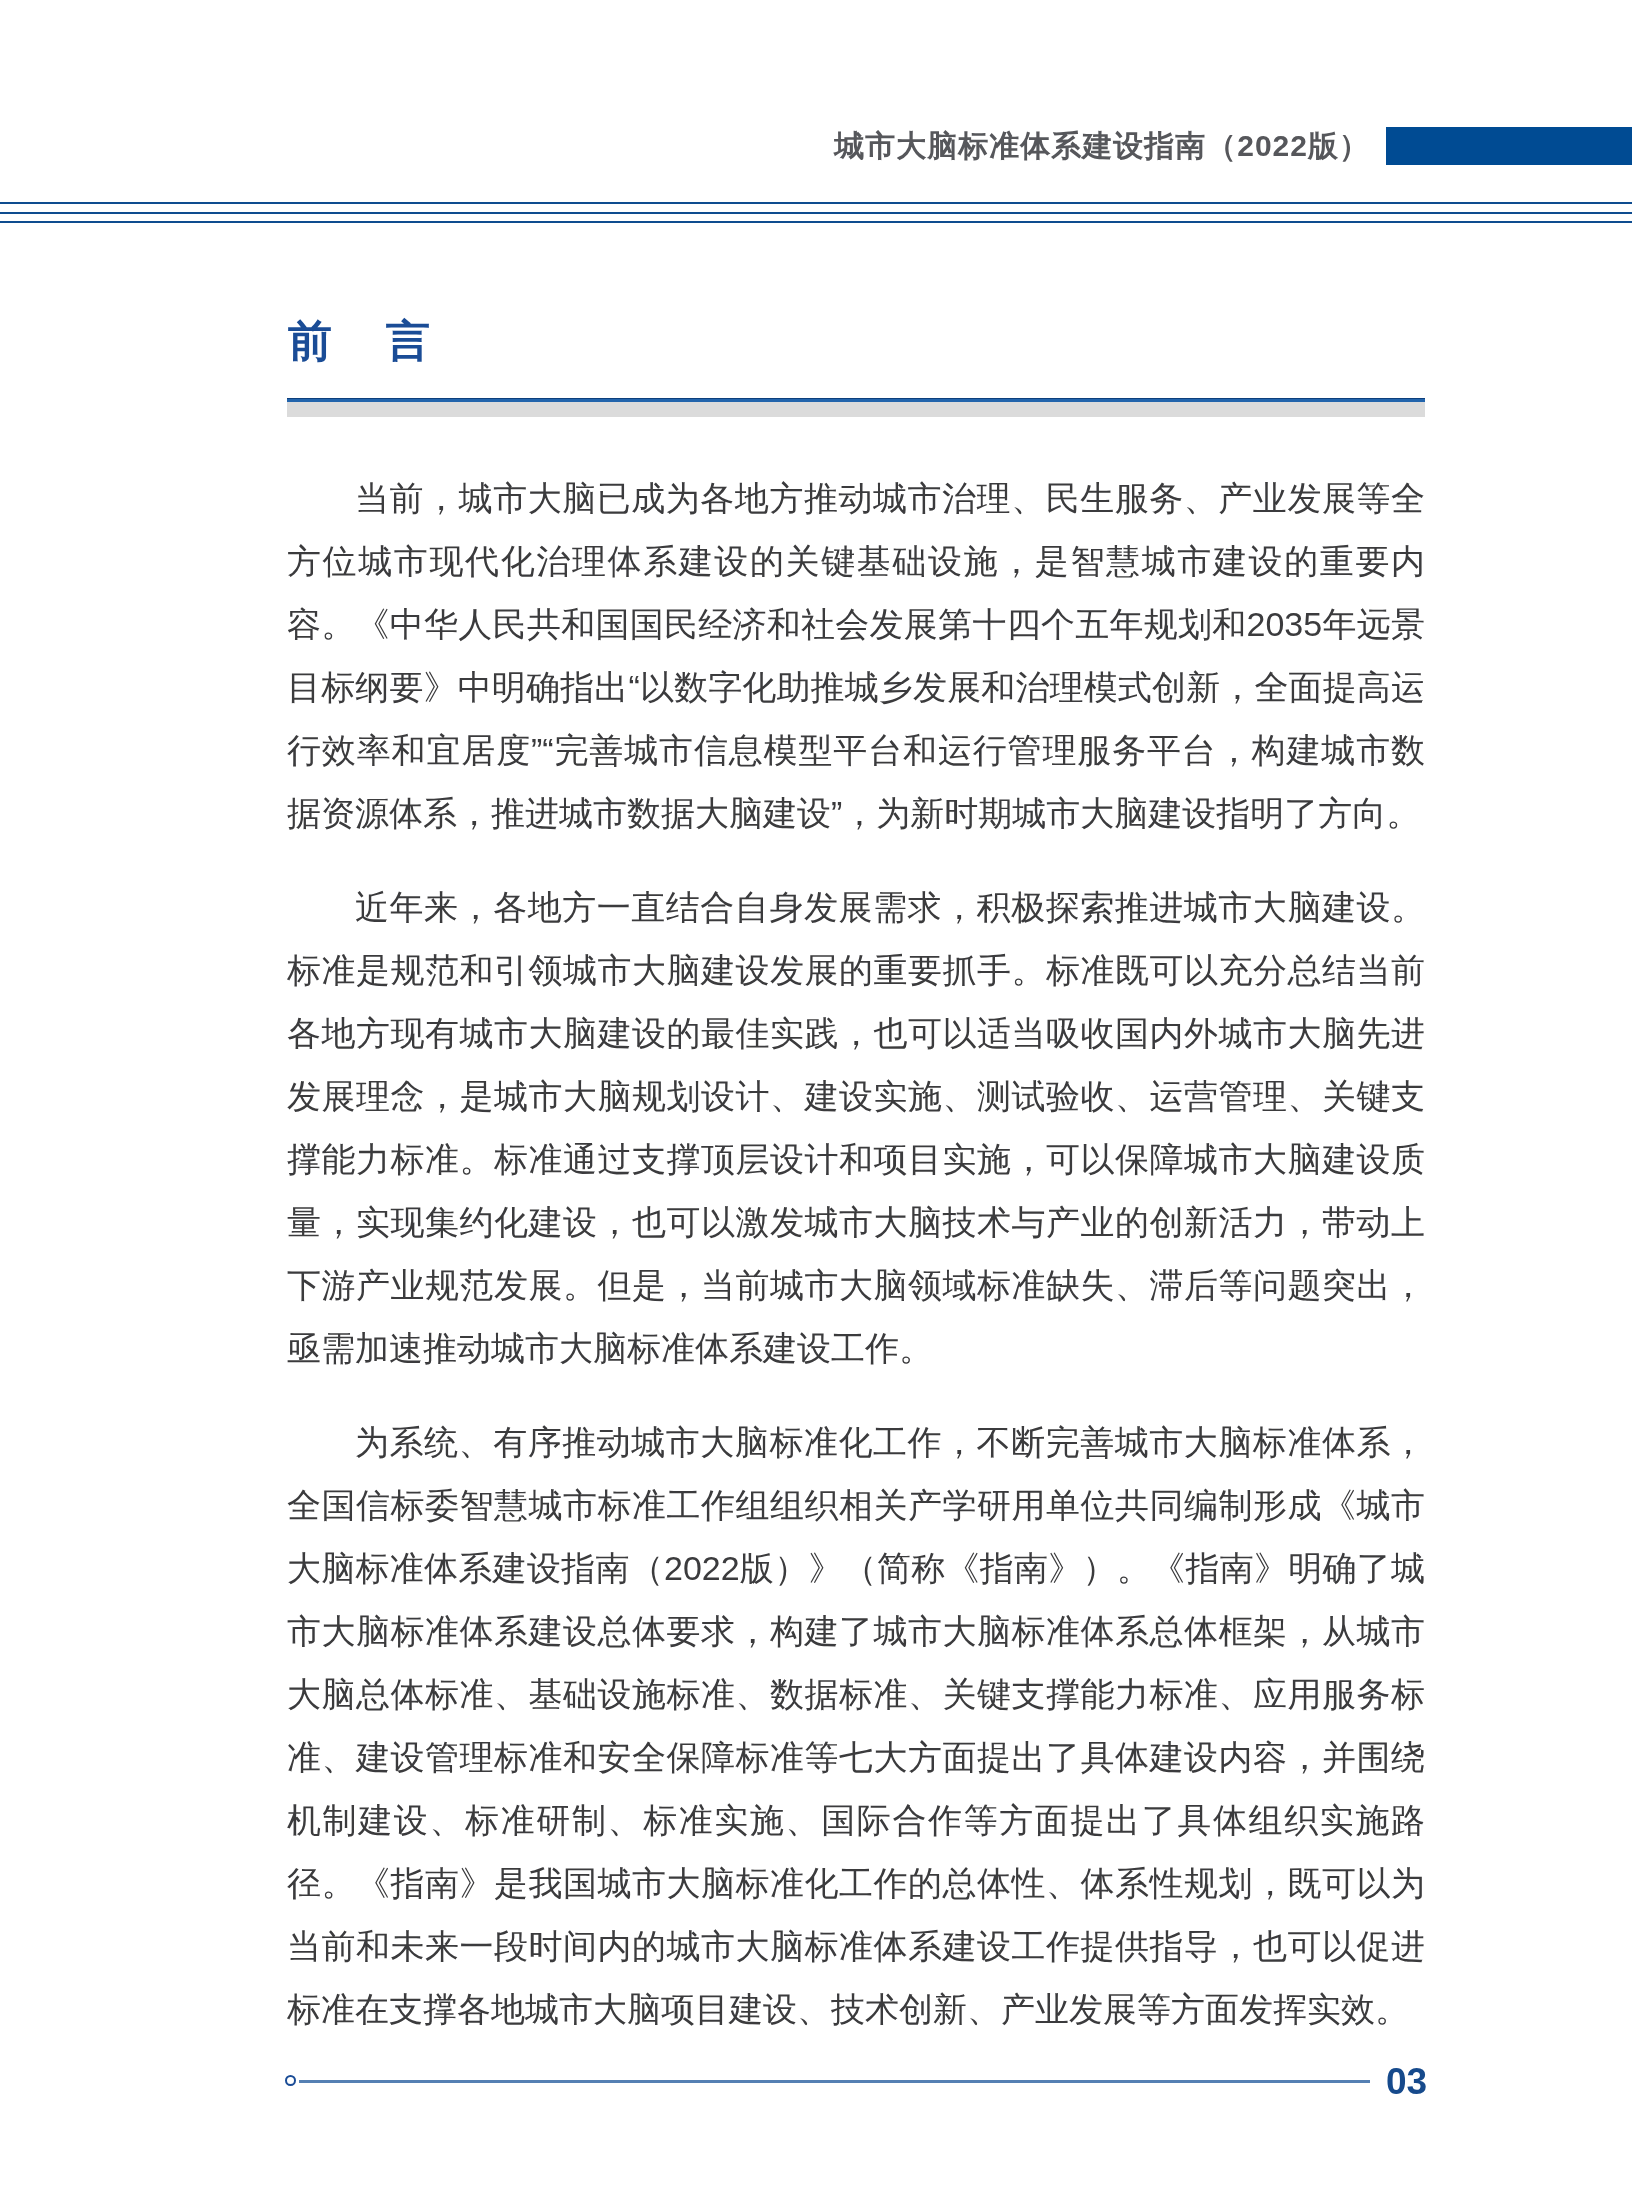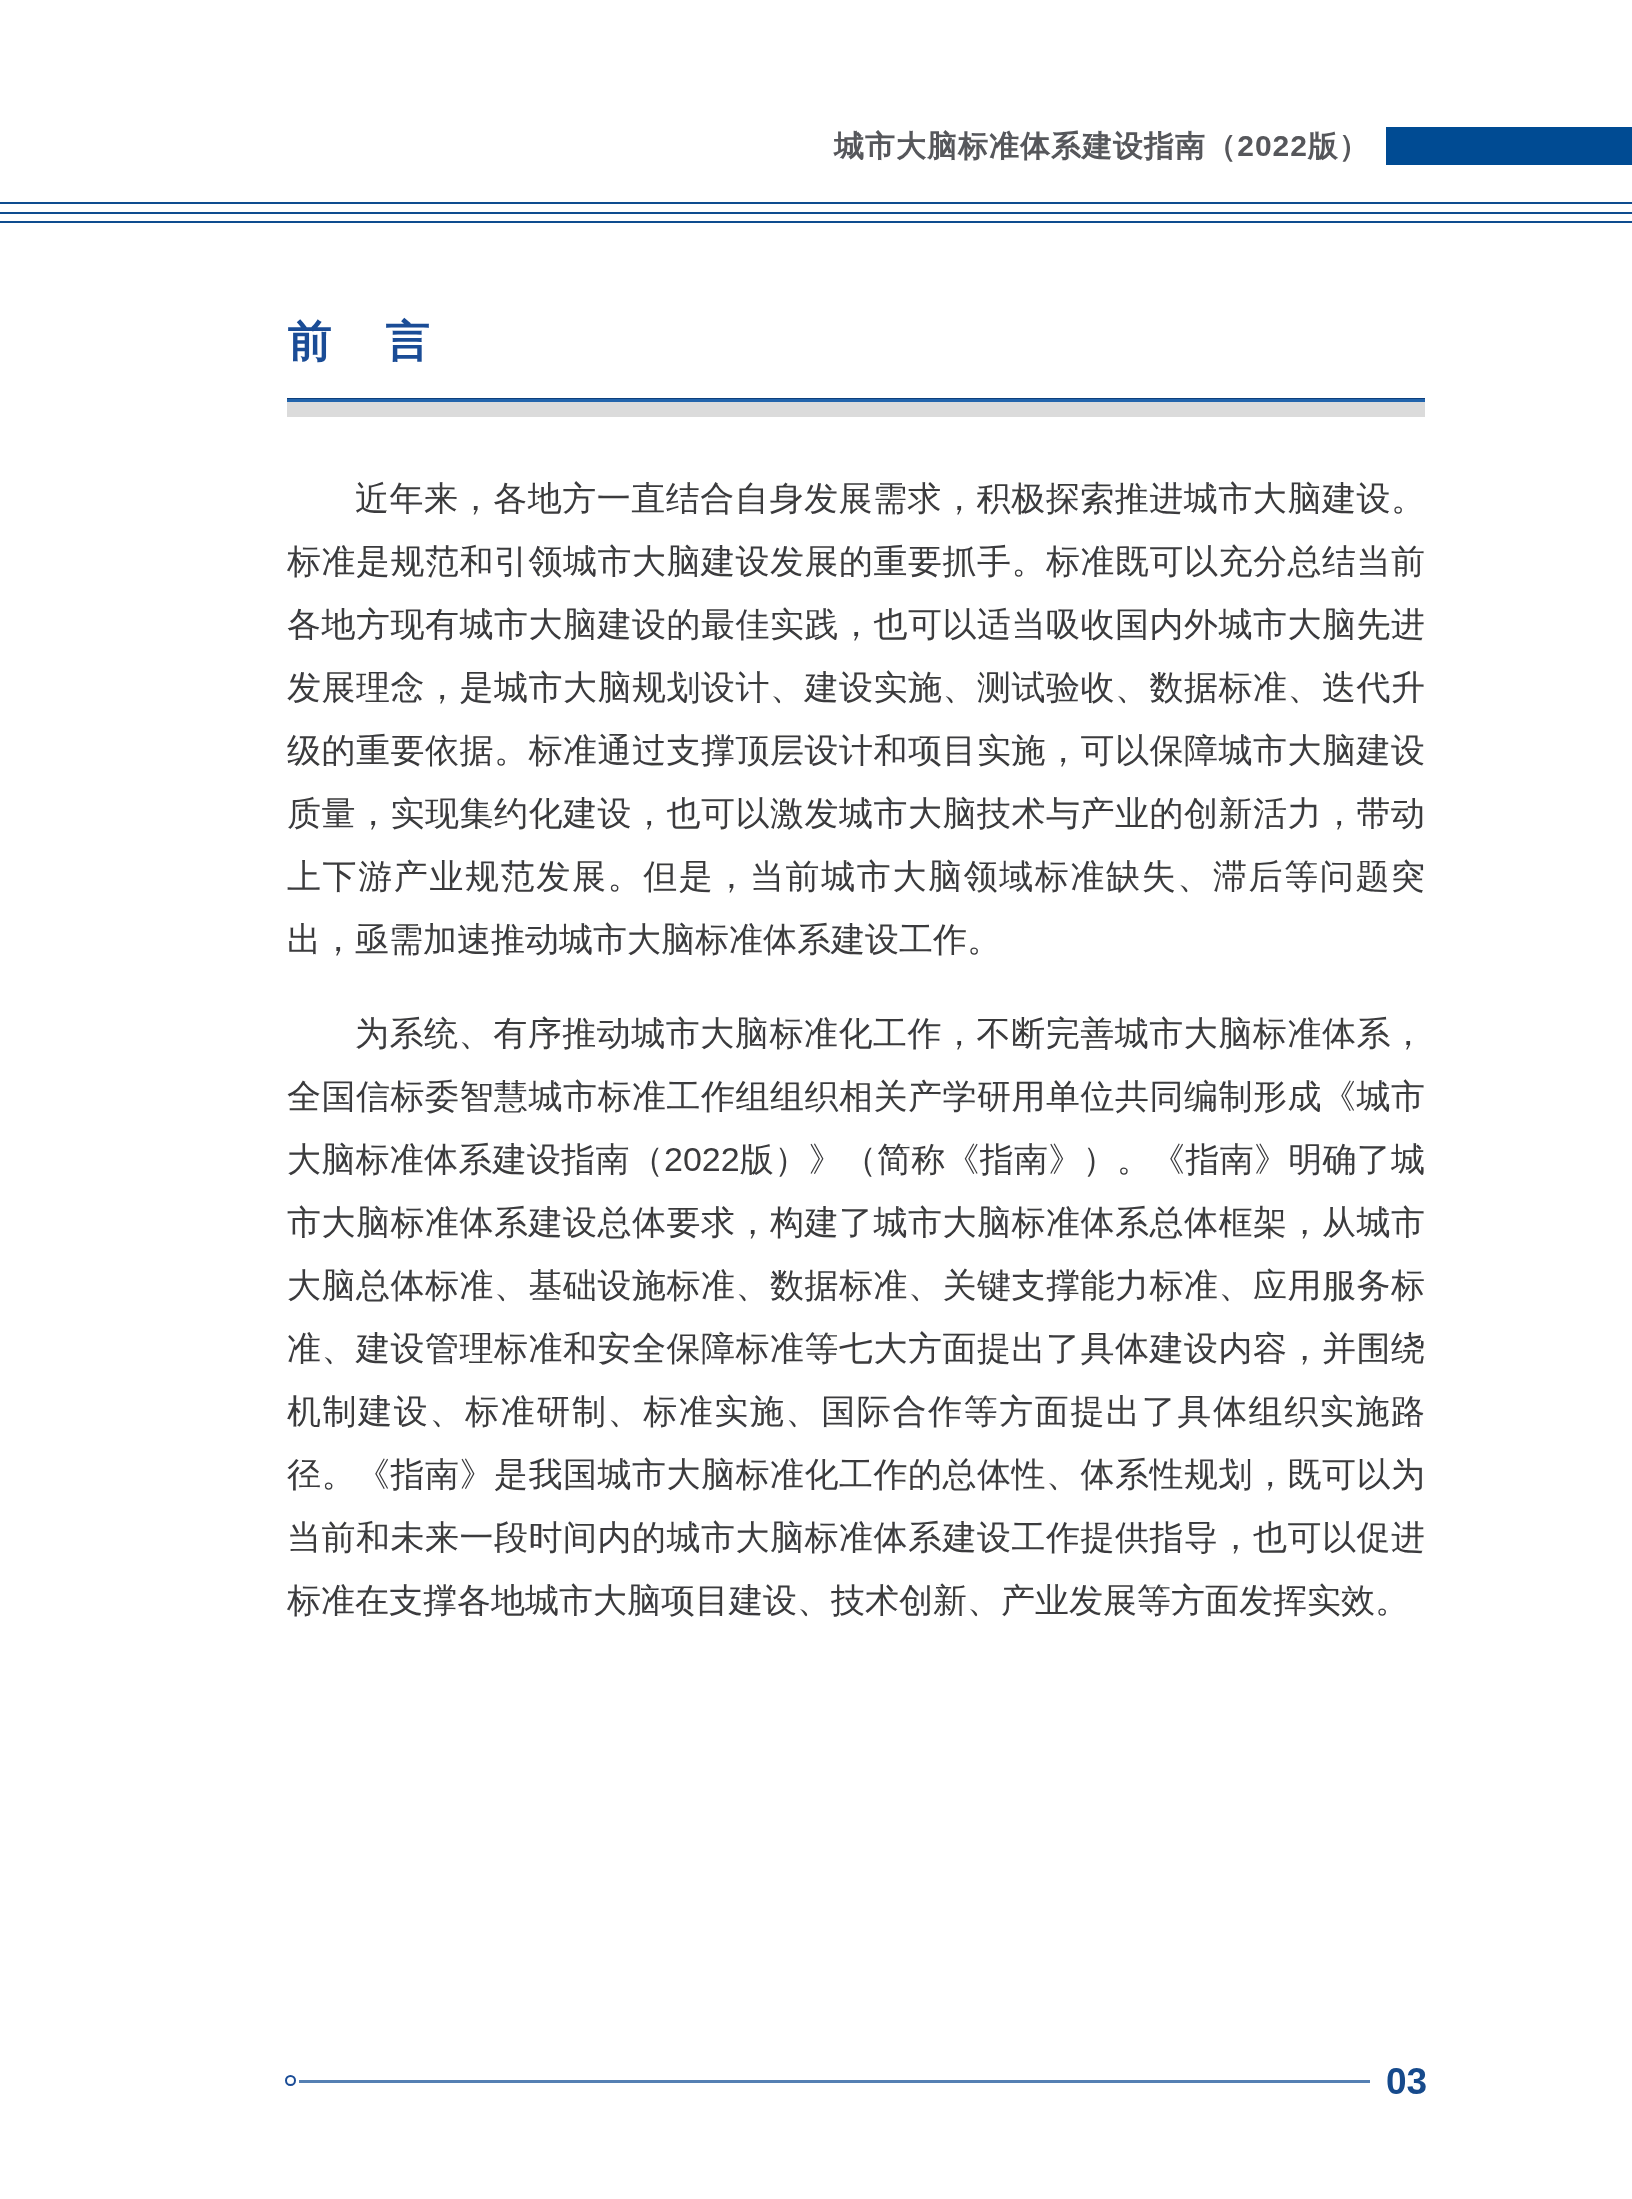--- a/index.html
+++ b/index.html
@@ -77,21 +77,22 @@
   <div class="rule rule-2"></div>
   <div class="rule rule-3"></div>
 
   <div class="section-title">
     <span class="t1">前</span><span class="t2">言</span>
   </div>
   <div class="title-underline"></div>
   <div class="title-shade"></div>
 
   <div class="body-text">
-    <p>近年来，各地方一直结合自身发展需求，积极探索推进城市大脑建设。标准是规范和引领城市大脑建设发展的重要抓手。标准既可以充分总结当前各地方现有城市大脑建设的最佳实践，也可以适当吸收国内外城市大脑先进发展理念，是城市大脑规划设计、建设实施、测试验收、数据标准、迭代升级的重要依据。标准通过支撑顶层设计和项目实施，可以保障城市大脑建设质量，实现集约化建设，也可以激发城市大脑技术与产业的创新活力，带动上下游产业规范发展。但是，当前城市大脑领域标准缺失、滞后等问题突出，亟需加速推动城市大脑标准体系建设工作。</p>
+    <p>当前，城市大脑已成为各地方推动城市治理、民生服务、产业发展等全方位城市现代化治理体系建设的关键基础设施，是智慧城市建设的重要内容。《中华人民共和国国民经济和社会发展第十四个五年规划和2035年远景目标纲要》中明确指出“以数字化助推城乡发展和治理模式创新，全面提高运行效率和宜居度”“完善城市信息模型平台和运行管理服务平台，构建城市数据资源体系，推进城市数据大脑建设”，为新时期城市大脑建设指明了方向。</p>
+    <p>近年来，各地方一直结合自身发展需求，积极探索推进城市大脑建设。标准是规范和引领城市大脑建设发展的重要抓手。标准既可以充分总结当前各地方现有城市大脑建设的最佳实践，也可以适当吸收国内外城市大脑先进发展理念，是城市大脑规划设计、建设实施、测试验收、运营管理、关键支撑能力标准。标准通过支撑顶层设计和项目实施，可以保障城市大脑建设质量，实现集约化建设，也可以激发城市大脑技术与产业的创新活力，带动上下游产业规范发展。但是，当前城市大脑领域标准缺失、滞后等问题突出，亟需加速推动城市大脑标准体系建设工作。</p>
     <p>为系统、有序推动城市大脑标准化工作，不断完善城市大脑标准体系，全国信标委智慧城市标准工作组组织相关产学研用单位共同编制形成《城市大脑标准体系建设指南（2022版）》（简称《指南》）。《指南》明确了城市大脑标准体系建设总体要求，构建了城市大脑标准体系总体框架，从城市大脑总体标准、基础设施标准、数据标准、关键支撑能力标准、应用服务标准、建设管理标准和安全保障标准等七大方面提出了具体建设内容，并围绕机制建设、标准研制、标准实施、国际合作等方面提出了具体组织实施路径。《指南》是我国城市大脑标准化工作的总体性、体系性规划，既可以为当前和未来一段时间内的城市大脑标准体系建设工作提供指导，也可以促进标准在支撑各地城市大脑项目建设、技术创新、产业发展等方面发挥实效。</p>
   </div>
 
   <div class="footer-circle"></div>
   <div class="footer-line"></div>
   <div class="footer-pagenum">03</div>
 
 </div>
 
 </body></html>

